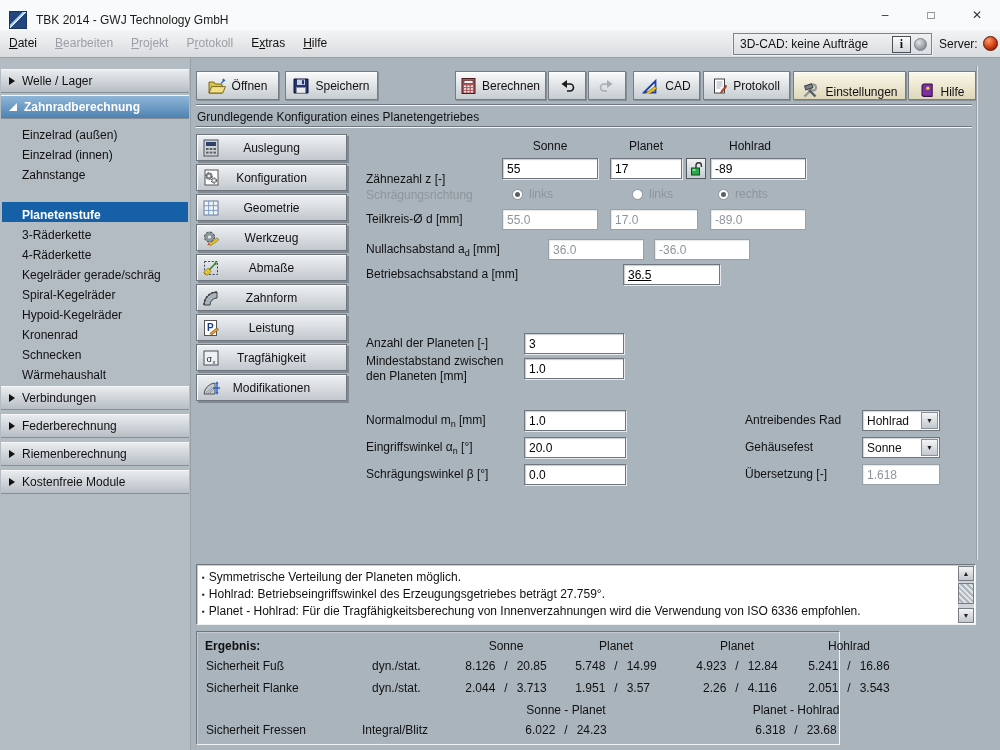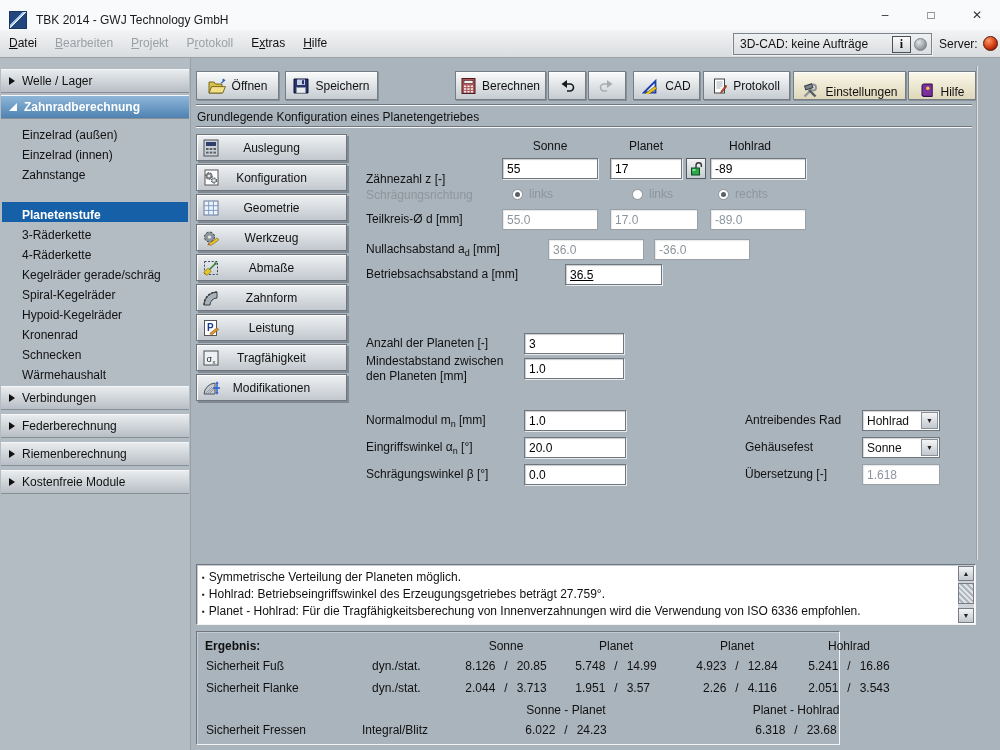--- a/index.html
+++ b/index.html
@@ -426,21 +426,21 @@
 <span class="flabel" style="left:366px;top:212px;">Teilkreis-Ø d [mm]</span>
 <input class="inp dis" style="left: 502px; top: 209px; width: 96px;" readonly="" value="55.0">
 <input class="inp dis" style="left: 610px; top: 209px; width: 88px;" readonly="" value="17.0">
 <input class="inp dis" style="left: 710px; top: 209px; width: 96px;" readonly="" value="-89.0">
 
 <span class="flabel" style="left:366px;top:242px;"><span>Nullachsabstand a</span><sub>d</sub><span> [mm]</span></span>
 <input class="inp dis" style="left: 548px; top: 239px; width: 96px;" readonly="" value="36.0">
 <input class="inp dis" style="left: 654px; top: 239px; width: 96px;" readonly="" value="-36.0">
 
 <span class="flabel" style="left:366px;top:267px;">Betriebsachsabstand a [mm]</span>
-<input class="inp" style="left: 565px; top: 264px; width: 97px; text-decoration: underline;" readonly="" value="36.5">
+<input class="inp" style="left: 623px; top: 264px; width: 97px; text-decoration: underline;" readonly="" value="36.5">
 
 <span class="flabel" style="left:366px;top:336px;">Anzahl der Planeten [-]</span>
 <input class="inp" style="left: 524px; top: 333px; width: 100px;" readonly="" value="3">
 
 <span class="flabel" style="left:366px;top:354px;width:140px;line-height:15px;">Mindestabstand zwischen den Planeten [mm]</span>
 <input class="inp" style="left: 524px; top: 358px; width: 100px;" readonly="" value="1.0">
 
 <span class="flabel" style="left:366px;top:413px;"><span>Normalmodul m</span><sub>n</sub><span> [mm]</span></span>
 <input class="inp" style="left: 524px; top: 410px; width: 102px;" readonly="" value="1.0">
 

